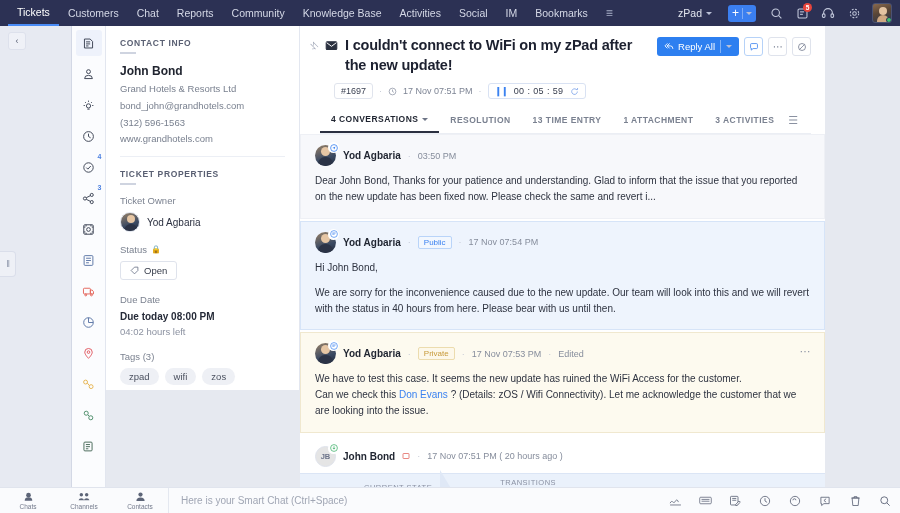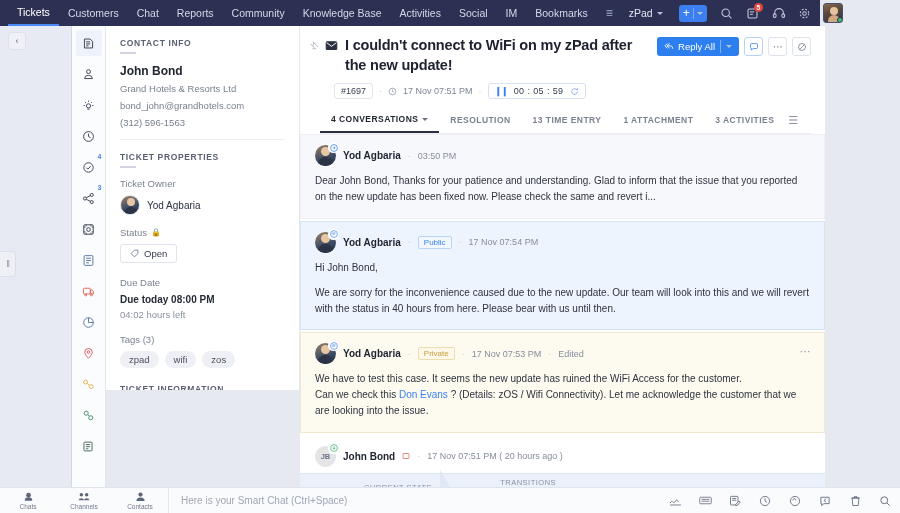--- a/index.html
+++ b/index.html
@@ -6,21 +6,21 @@
   html, body {
     width: 900px; height: 513px;
     font-family: "Liberation Sans", sans-serif;
     background: #e6e9f0;
     overflow: hidden;
   }
   .app { position: relative; width: 900px; height: 513px; }
 
   
   .topnav {
-    position: absolute; top: 0; left: 0; width: 820px; height: 26px;
+    position: absolute; top: 0; left: 0; width: 900px; height: 26px;
     background: #2c3154; display: flex; align-items: center;
     padding: 0 8px; z-index: 30;
   }
   .nav-items { display: flex; align-items: center; height: 26px; }
   .nav-item {
     color: #d4d8e6; font-size: 10.5px; padding: 0 9px; height: 26px;
     display: flex; align-items: center; cursor: pointer; white-space: nowrap;
   }
   .nav-item.active { color: #ffffff; border-bottom: 2px solid #4a8cf7; }
   .nav-more { color: #a9b0c8; font-size: 12px; padding: 0 9px; cursor:pointer; letter-spacing:-1px;}
@@ -411,20 +411,21 @@
       </div>
     </div>
 
   <div class="infobar">
     <div class="sec-title">CONTACT INFO</div>
     <div class="sec-underline"></div>
     <div class="cname">John Bond</div>
     <div class="cline">Grand Hotels &amp; Resorts Ltd</div>
     <div class="cline">bond_john@grandhotels.com</div>
     <div class="cline">(312) 596-1563</div>
+    <div class="cline">www.grandhotels.com</div>
 
     <div class="divider"></div>
 
     <div class="sec-title">TICKET PROPERTIES</div>
     <div class="sec-underline"></div>
 
     <div class="fld-label">Ticket Owner</div>
     <div class="owner-row">
       <div class="owner-av"></div>
       <div class="owner-name">Yod Agbaria</div>

